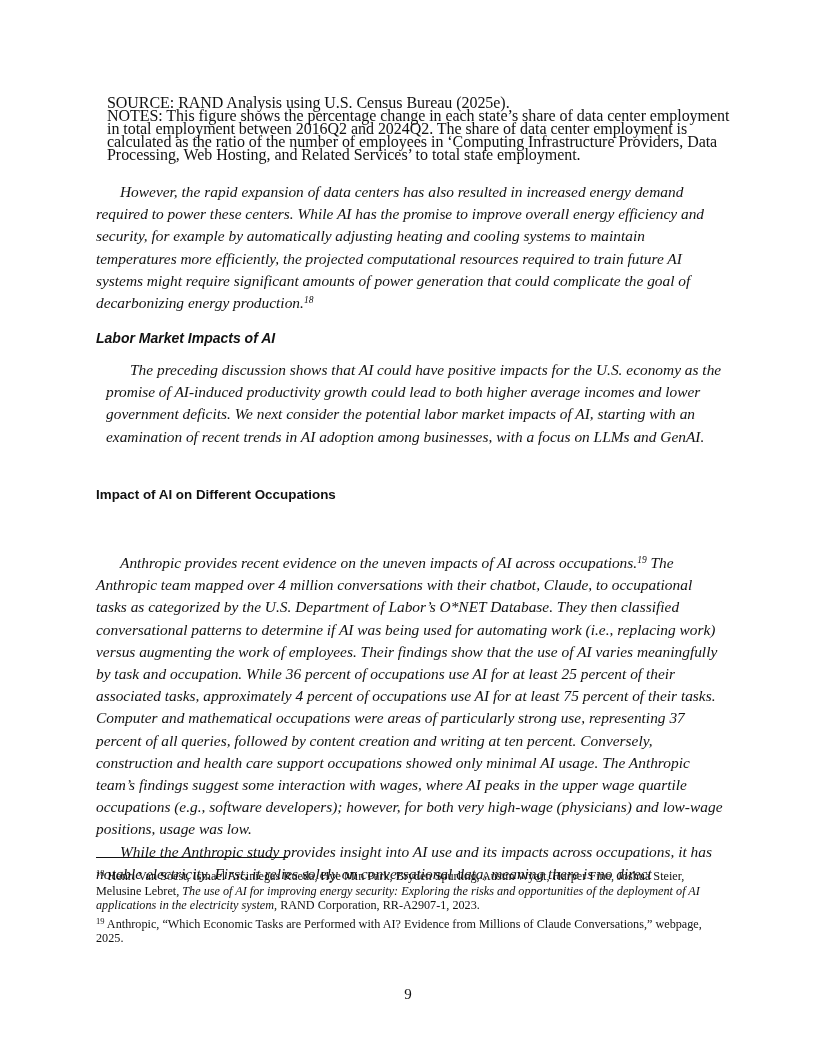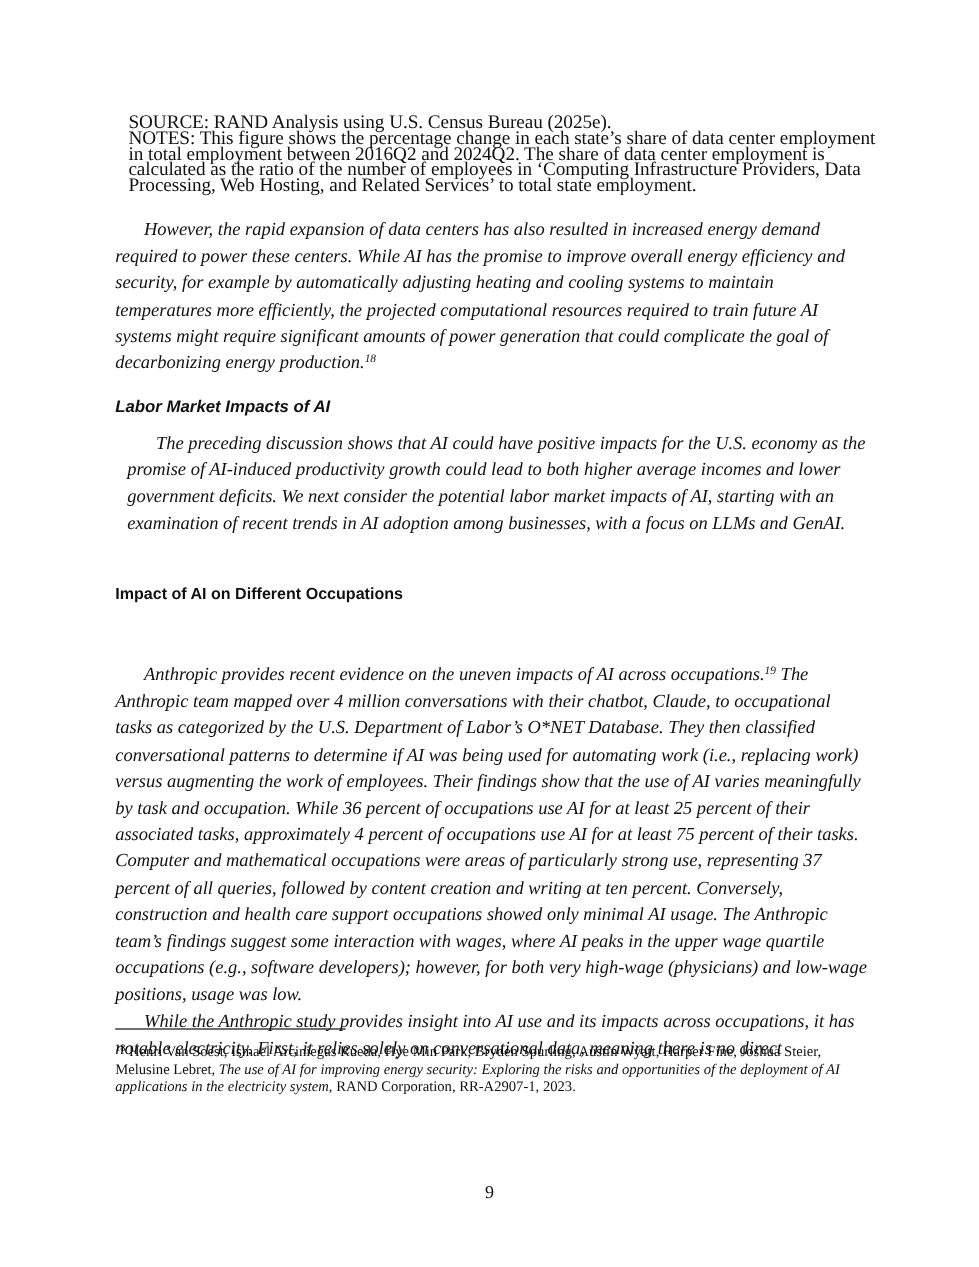--- a/index.html
+++ b/index.html
@@ -70,16 +70,17 @@
 
   <div class="body-text block3">
     <p><span>Anthropic provides recent evidence on the uneven impacts of AI across occupations.</span><sup>19</sup><span> The Anthropic team mapped over 4 million conversations with their chatbot, Claude, to occupational tasks as categorized by the U.S. Department of Labor’s O*NET Database. They then classified conversational patterns to determine if AI was being used for automating work (i.e., replacing work) versus augmenting the work of employees. Their findings show that the use of AI varies meaningfully by task and occupation. While 36 percent of occupations use AI for at least 25 percent of their associated tasks, approximately 4 percent of occupations use AI for at least 75 percent of their tasks. Computer and mathematical occupations were areas of particularly strong use, representing 37 percent of all queries, followed by content creation and writing at ten percent. Conversely, construction and health care support occupations showed only minimal AI usage. The Anthropic team’s findings suggest some interaction with wages, where AI peaks in the upper wage quartile occupations (e.g., software developers); however, for both very high-wage (physicians) and low-wage positions, usage was low.</span></p>
     <p>While the Anthropic study provides insight into AI use and its impacts across occupations, it has notable electricity. First, it relies solely on conversational data, meaning there is no direct</p>
   </div>
 
   <div class="rule"></div>
 
   <div class="footnotes">
     <p><sup>18</sup><span> Henri Van Soest, Ismael Arciniegas Rueda, Hye Min Park, Bryden Spurling, Austin Wyatt, Harper Fine, Joshua Steier, Melusine Lebret, </span><i>The use of AI for improving energy security: Exploring the risks and opportunities of the deployment of AI applications in the electricity system</i><span>, RAND Corporation, RR-A2907-1, 2023.</span></p>
+    <p><sup>19</sup><span> Anthropic, “Which Economic Tasks are Performed with AI? Evidence from Millions of Claude Conversations,” webpage, 2025.</span></p>
   </div>
 
   <div class="pagenum">9</div>
 </div>
 
 </body></html>

